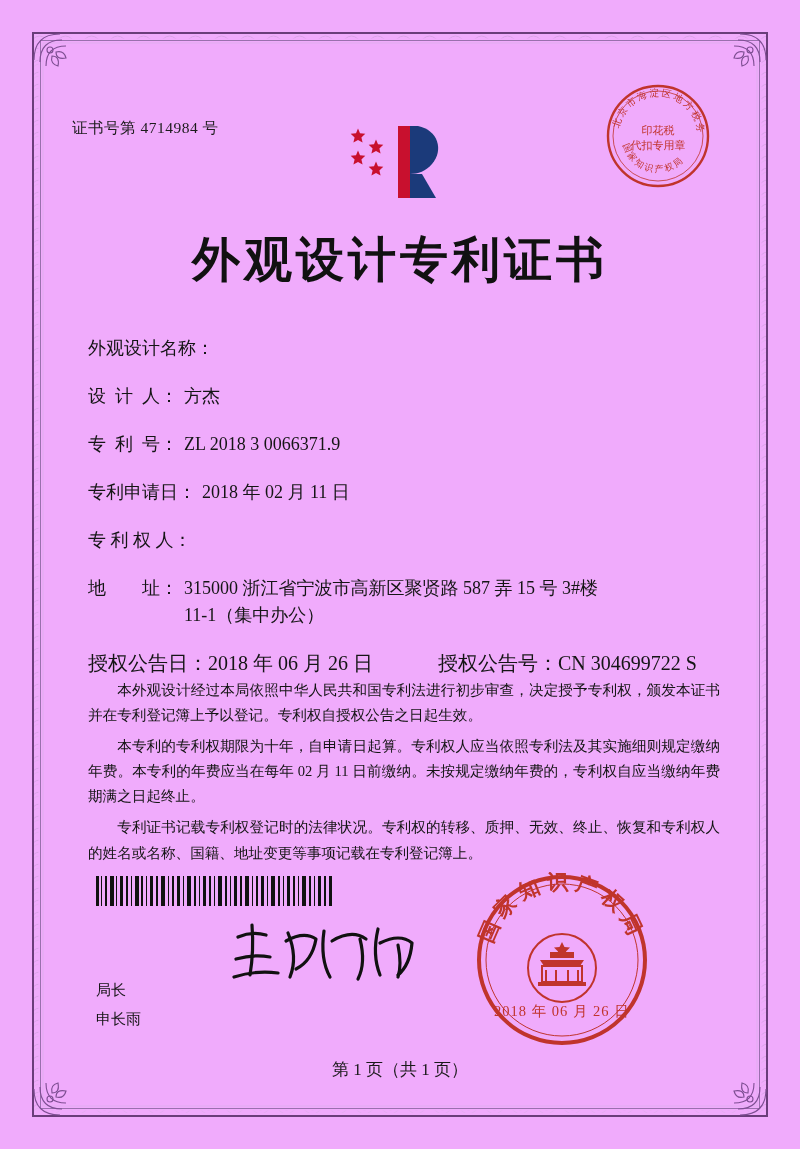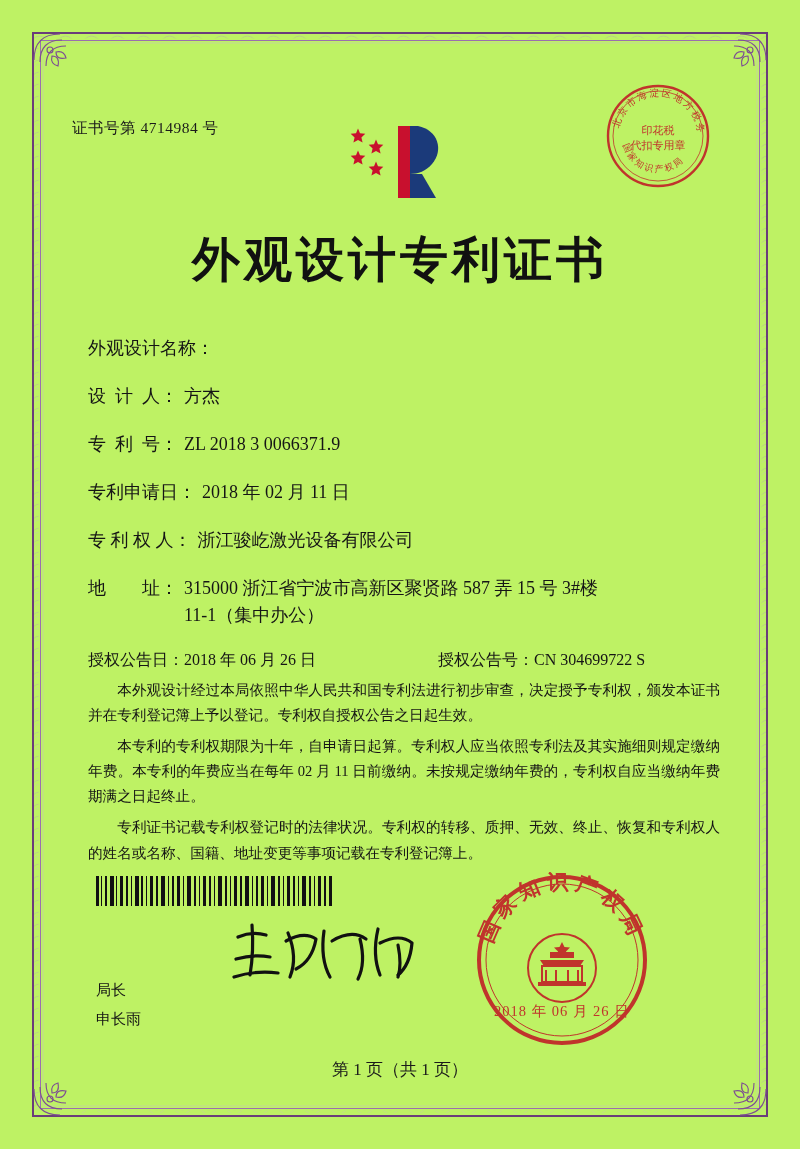--- a/index.html
+++ b/index.html
@@ -8,21 +8,21 @@
     background: #ffffff;
   }
   body {
     font-family: "Liberation Serif", serif;
   }
   .page {
     position: relative;
     width: 800px;
     height: 1149px;
     margin: 0 auto;
-    background: #bef264;
+    background: #f0abfc;
     overflow: hidden;
   }
   
   .border-outer {
     position: absolute;
     left: 32px; top: 32px; right: 32px; bottom: 32px;
     border: 2px solid #6a3d7a;
     box-sizing: border-box;
   }
   .border-inner {
@@ -107,21 +107,21 @@
   }
   .field-value {
     flex: 1 1 auto;
     padding-left: 6px;
   }
   .field-row.indent-wrap .field-value {
     max-width: 420px;
   }
   .pub-row {
     display: flex;
-    font-size: 16px;
+    font-size: 20px;
     color: #151515;
     margin-bottom: 14px;
   }
   .pub-left { width: 350px; }
   .pub-right { flex: 1; }
 
   
   .body-text {
     position: absolute;
     left: 88px;
@@ -305,21 +305,20 @@
     <div class="field-row">
       <span class="field-label">专  利  号：</span>
       <span class="field-value">ZL 2018 3 0066371.9</span>
     </div>
     <div class="field-row">
       <span class="field-label">专利申请日：</span>
       <span class="field-value">2018 年 02 月 11 日</span>
     </div>
     <div class="field-row">
       <span class="field-label">专 利 权 人：</span>
-      <span class="field-value">浙江骏屹激光设备有限公司</span>
     </div>
     <div class="field-row indent-wrap">
       <span class="field-label">地        址：</span>
       <span class="field-value">315000 浙江省宁波市高新区聚贤路 587 弄 15 号 3#楼 11-1（集中办公）</span>
     </div>
 
     <div class="pub-row">
       <div class="pub-left">
         <span>授权公告日：</span><span>2018 年 06 月 26 日</span>
       </div>

